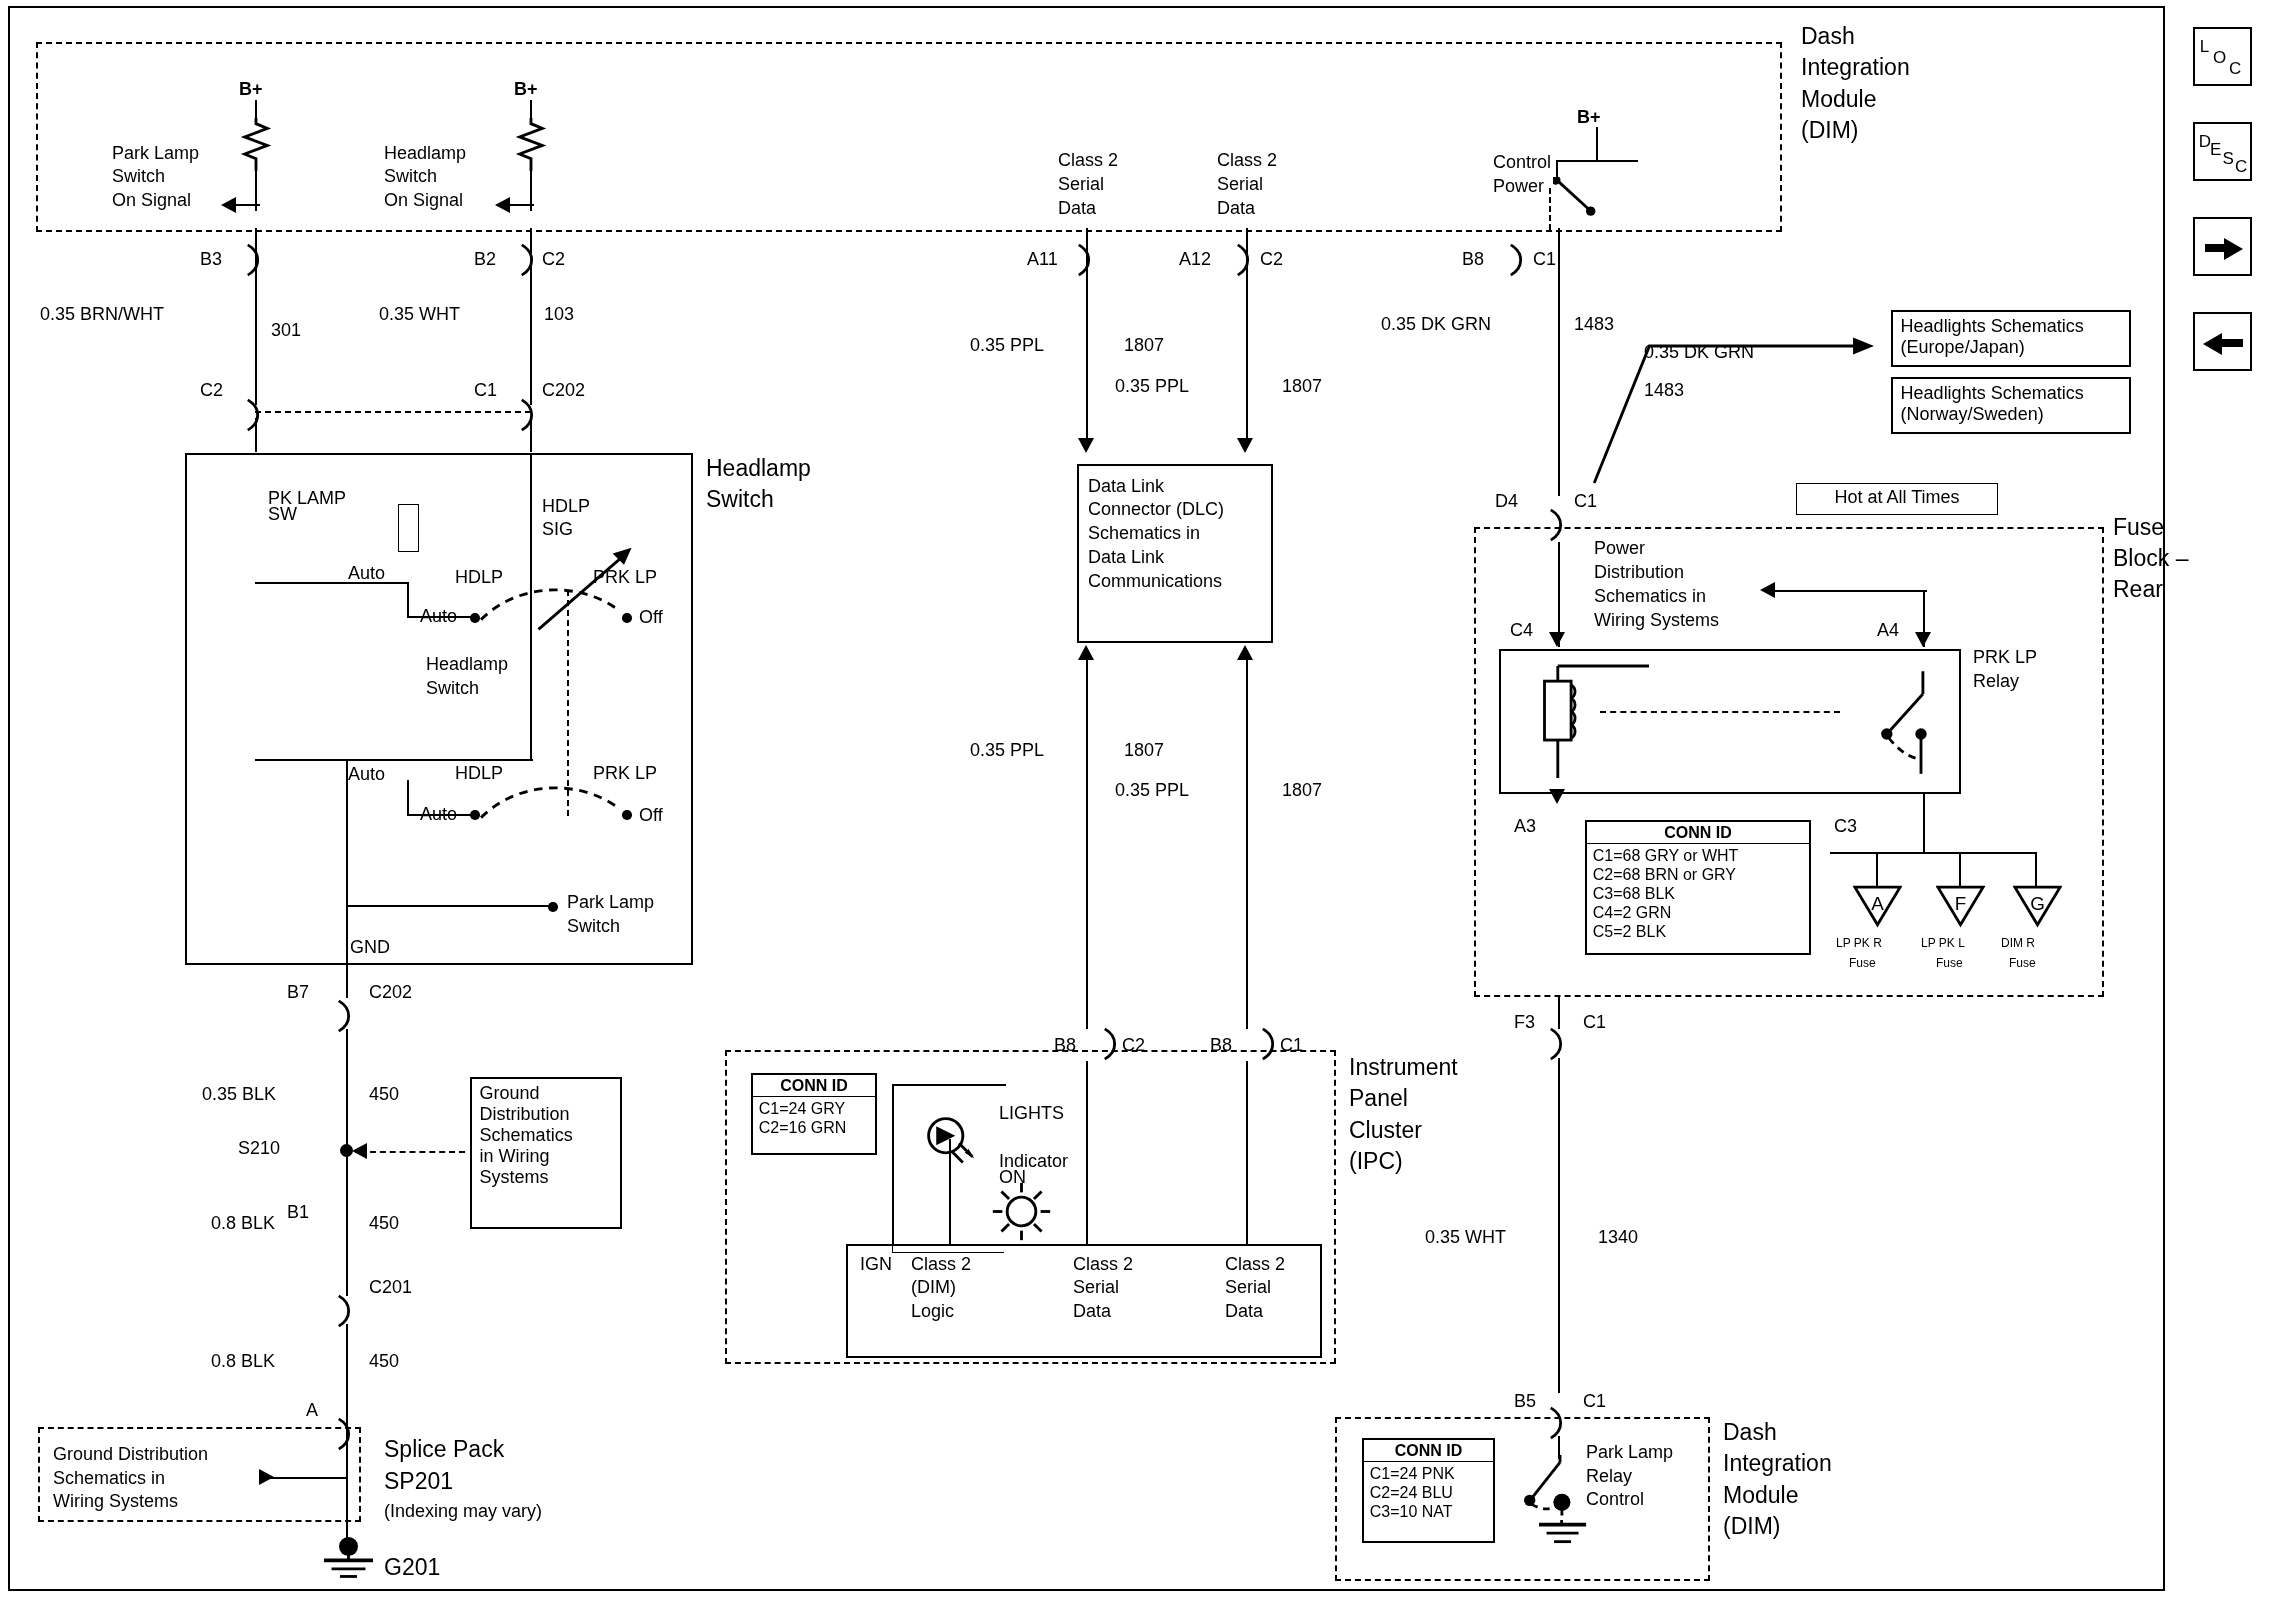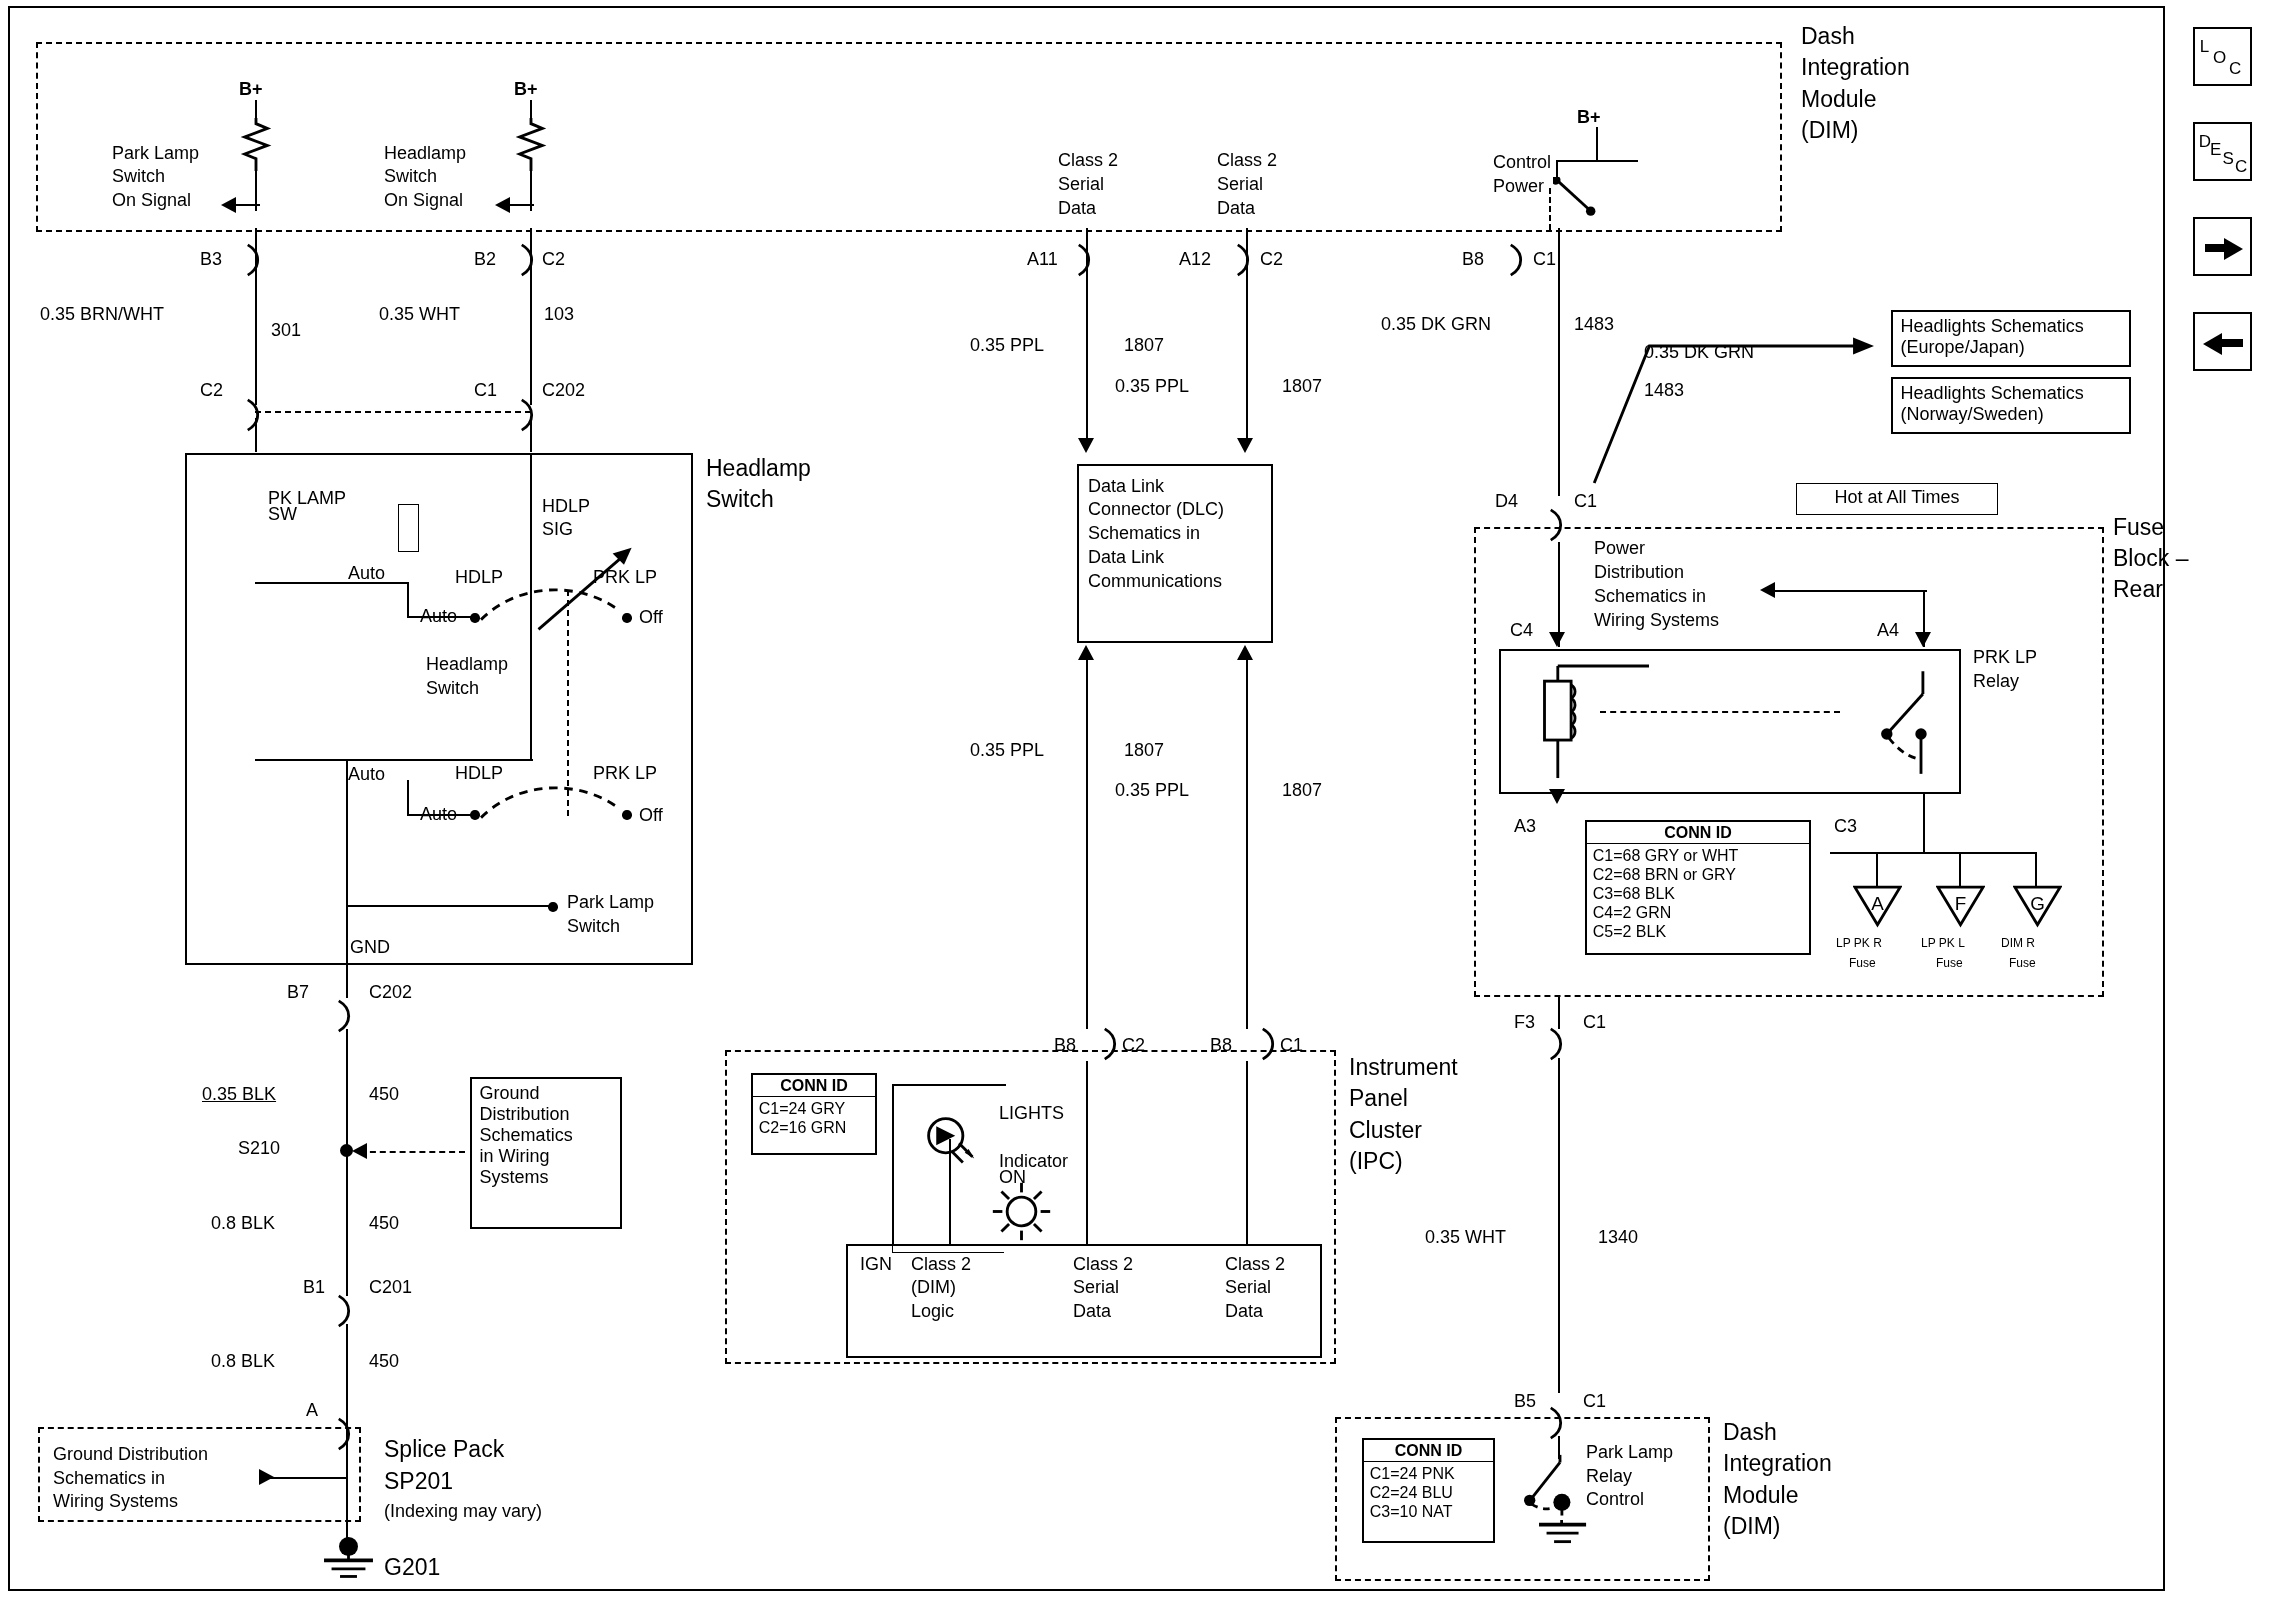--- a/index.html
+++ b/index.html
@@ -355,39 +355,39 @@
   <div class="vline" style="left:346px; top:905px; height:59px;"></div>
 
   <div class="lbl" style="left:287px; top:982px;">B7</div>
   <div class="lbl" style="left:369px; top:982px;">C202</div>
   <svg style="position:absolute; left:333px; top:999px; width:28.5px; height:34px;" viewBox="0 0 30 36">
       <path d="M6 2 C20 10, 20 26, 6 34" fill="none" stroke="#000" stroke-width="3"></path>
     </svg>
   <div class="vline" style="left:346px; top:964px; height:34px;"></div>
   <div class="vline" style="left:346px; top:1029px; height:131px;"></div>
 
-  <div class="lbl" style="left:202px; top:1084px;text-decoration:underline;">0.35 BLK</div>
+  <div class="lbl" style="left:202px; top:1084px;">0.35 BLK</div>
   <div class="lbl" style="left:369px; top:1084px;">450</div>
 
   <div class="lbl" style="left:238px; top:1138px;">S210</div>
   <div class="dot" style="left:340px; top:1144px;"></div>
   <div class="hdash" style="left:360px; top:1151px; width:105px;"></div>
   <div class="arrow-l" style="left:352px; top:1143px;"></div>
 
   <div class="textbox" style="left:470px; top:1077px; width:152px; height:152px; font-size:18px;">Ground
 Distribution
 Schematics
 in Wiring
 Systems</div>
 
   <div class="vline" style="left:346px; top:1157px; height:139px;"></div>
   <div class="lbl" style="left:211px; top:1213px;">0.8 BLK</div>
   <div class="lbl" style="left:369px; top:1213px;">450</div>
 
-  <div class="lbl" style="left:287px; top:1277px;margin-left:16px;">B1</div>
+  <div class="lbl" style="left:287px; top:1202px;">B1</div>
   <div class="lbl" style="left:369px; top:1277px;">C201</div>
   <svg style="position:absolute; left:333px; top:1294px; width:28.5px; height:34px;" viewBox="0 0 30 36">
       <path d="M6 2 C20 10, 20 26, 6 34" fill="none" stroke="#000" stroke-width="3"></path>
     </svg>
   <div class="vline" style="left:346px; top:1324px; height:122px;"></div>
 
   <div class="lbl" style="left:211px; top:1286px;"></div>
   <div class="lbl" style="left:211px; top:1286px;"></div>
 
   <div class="lbl" style="left:211px; top:1351px;">0.8 BLK</div>

